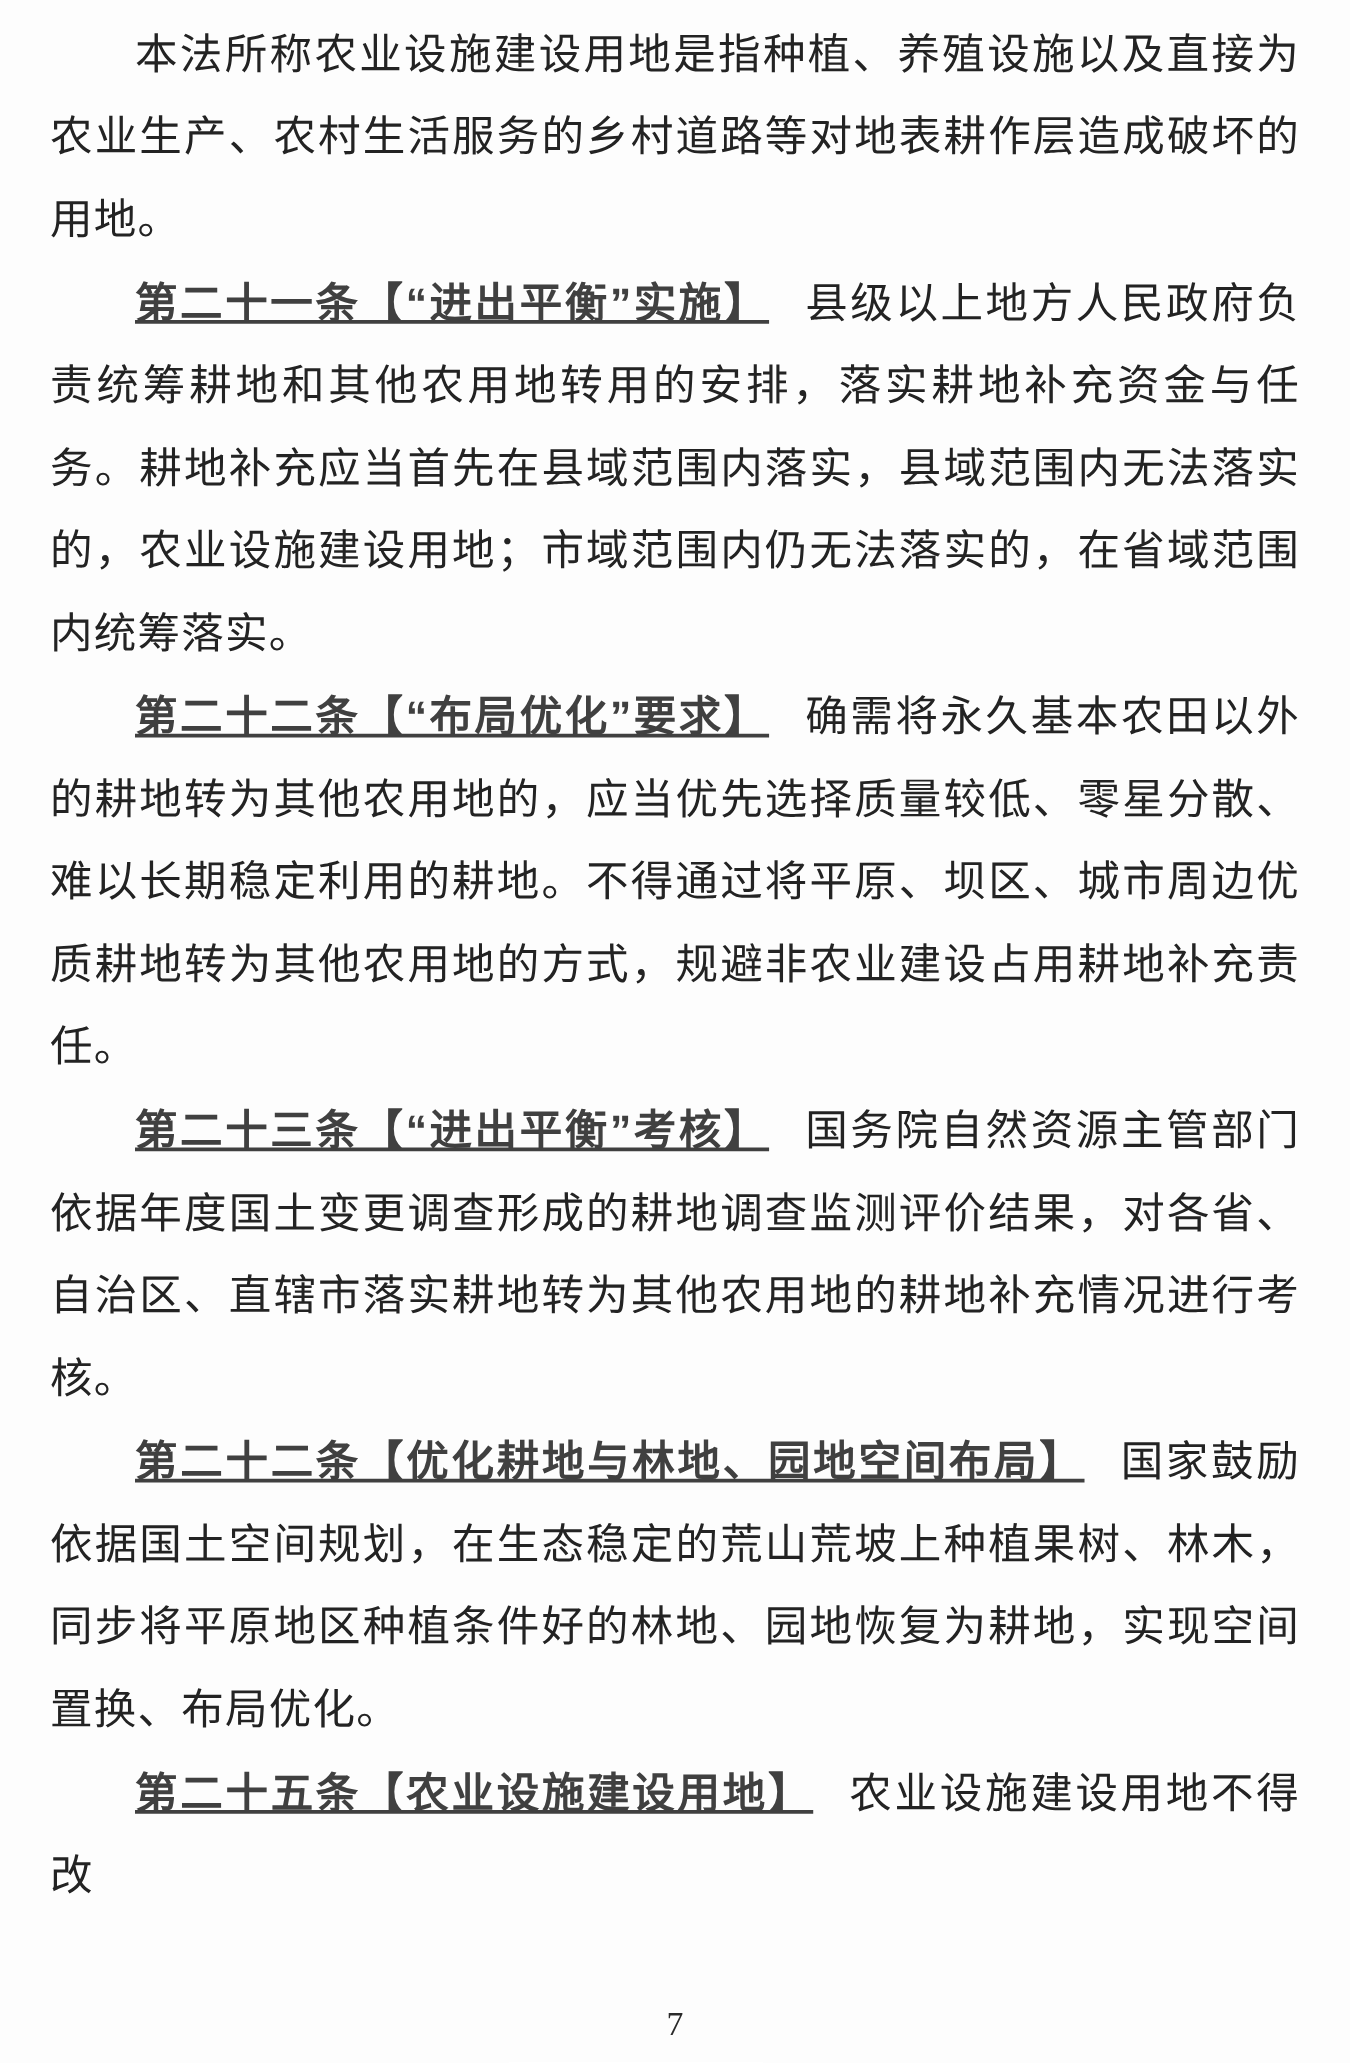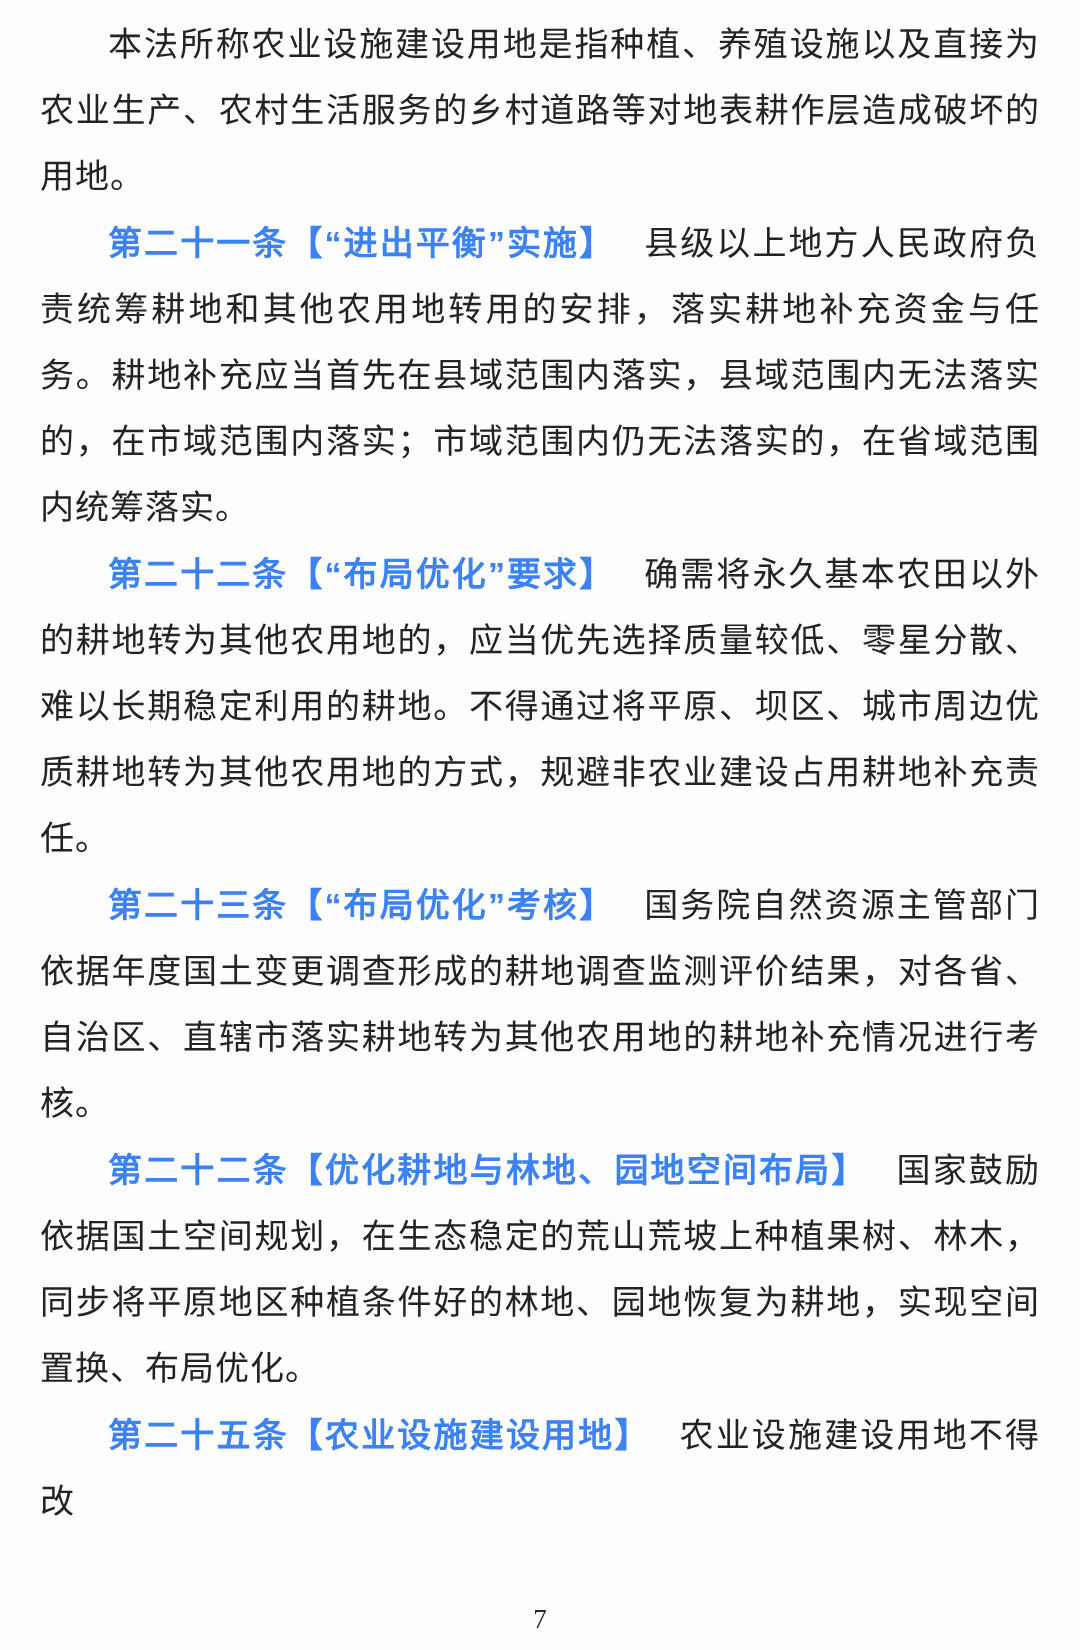--- a/index.html
+++ b/index.html
@@ -28,41 +28,42 @@
   .para {
     margin: 0;
     padding: 0;
     text-indent: 2em;
     letter-spacing: 1px;
     word-break: break-all;
   }
   .article-heading {
     font-weight: 700;
     font-family: "Liberation Sans", "DejaVu Sans", sans-serif;
-    color: #3b82f6;
+    color: #404040;
     margin-right: 0.85em;
+    text-decoration: underline;
   }
   .footer {
     position: absolute;
     left: 0;
     bottom: 16px;
     width: 100%;
     text-align: center;
     font-size: 27px;
     line-height: 30px;
     letter-spacing: 0;
     color: #2a2a2a;
   }
 </style>
 </head>
 <body>
 
 <div class="page">
   <div class="doc-body">
       <p class="para"><span class="para-text">本法所称农业设施建设用地是指种植、养殖设施以及直接为农业生产、农村生活服务的乡村道路等对地表耕作层造成破坏的用地。</span></p>
-      <p class="para"><span class="article-heading">第二十一条【“进出平衡”实施】</span><span class="para-text">县级以上地方人民政府负责统筹耕地和其他农用地转用的安排，落实耕地补充资金与任务。耕地补充应当首先在县域范围内落实，县域范围内无法落实的，在市域范围内落实；市域范围内仍无法落实的，在省域范围内统筹落实。</span></p>
+      <p class="para"><span class="article-heading">第二十一条【“进出平衡”实施】</span><span class="para-text">县级以上地方人民政府负责统筹耕地和其他农用地转用的安排，落实耕地补充资金与任务。耕地补充应当首先在县域范围内落实，县域范围内无法落实的，农业设施建设用地；市域范围内仍无法落实的，在省域范围内统筹落实。</span></p>
       <p class="para"><span class="article-heading">第二十二条【“布局优化”要求】</span><span class="para-text">确需将永久基本农田以外的耕地转为其他农用地的，应当优先选择质量较低、零星分散、难以长期稳定利用的耕地。不得通过将平原、坝区、城市周边优质耕地转为其他农用地的方式，规避非农业建设占用耕地补充责任。</span></p>
-      <p class="para"><span class="article-heading">第二十三条【“布局优化”考核】</span><span class="para-text">国务院自然资源主管部门依据年度国土变更调查形成的耕地调查监测评价结果，对各省、自治区、直辖市落实耕地转为其他农用地的耕地补充情况进行考核。</span></p>
+      <p class="para"><span class="article-heading">第二十三条【“进出平衡”考核】</span><span class="para-text">国务院自然资源主管部门依据年度国土变更调查形成的耕地调查监测评价结果，对各省、自治区、直辖市落实耕地转为其他农用地的耕地补充情况进行考核。</span></p>
       <p class="para"><span class="article-heading">第二十二条【优化耕地与林地、园地空间布局】</span><span class="para-text">国家鼓励依据国土空间规划，在生态稳定的荒山荒坡上种植果树、林木，同步将平原地区种植条件好的林地、园地恢复为耕地，实现空间置换、布局优化。</span></p>
       <p class="para"><span class="article-heading">第二十五条【农业设施建设用地】</span><span class="para-text">农业设施建设用地不得改</span></p>
     </div>
   <div class="footer">7</div>
 </div>
 
 </body></html>

